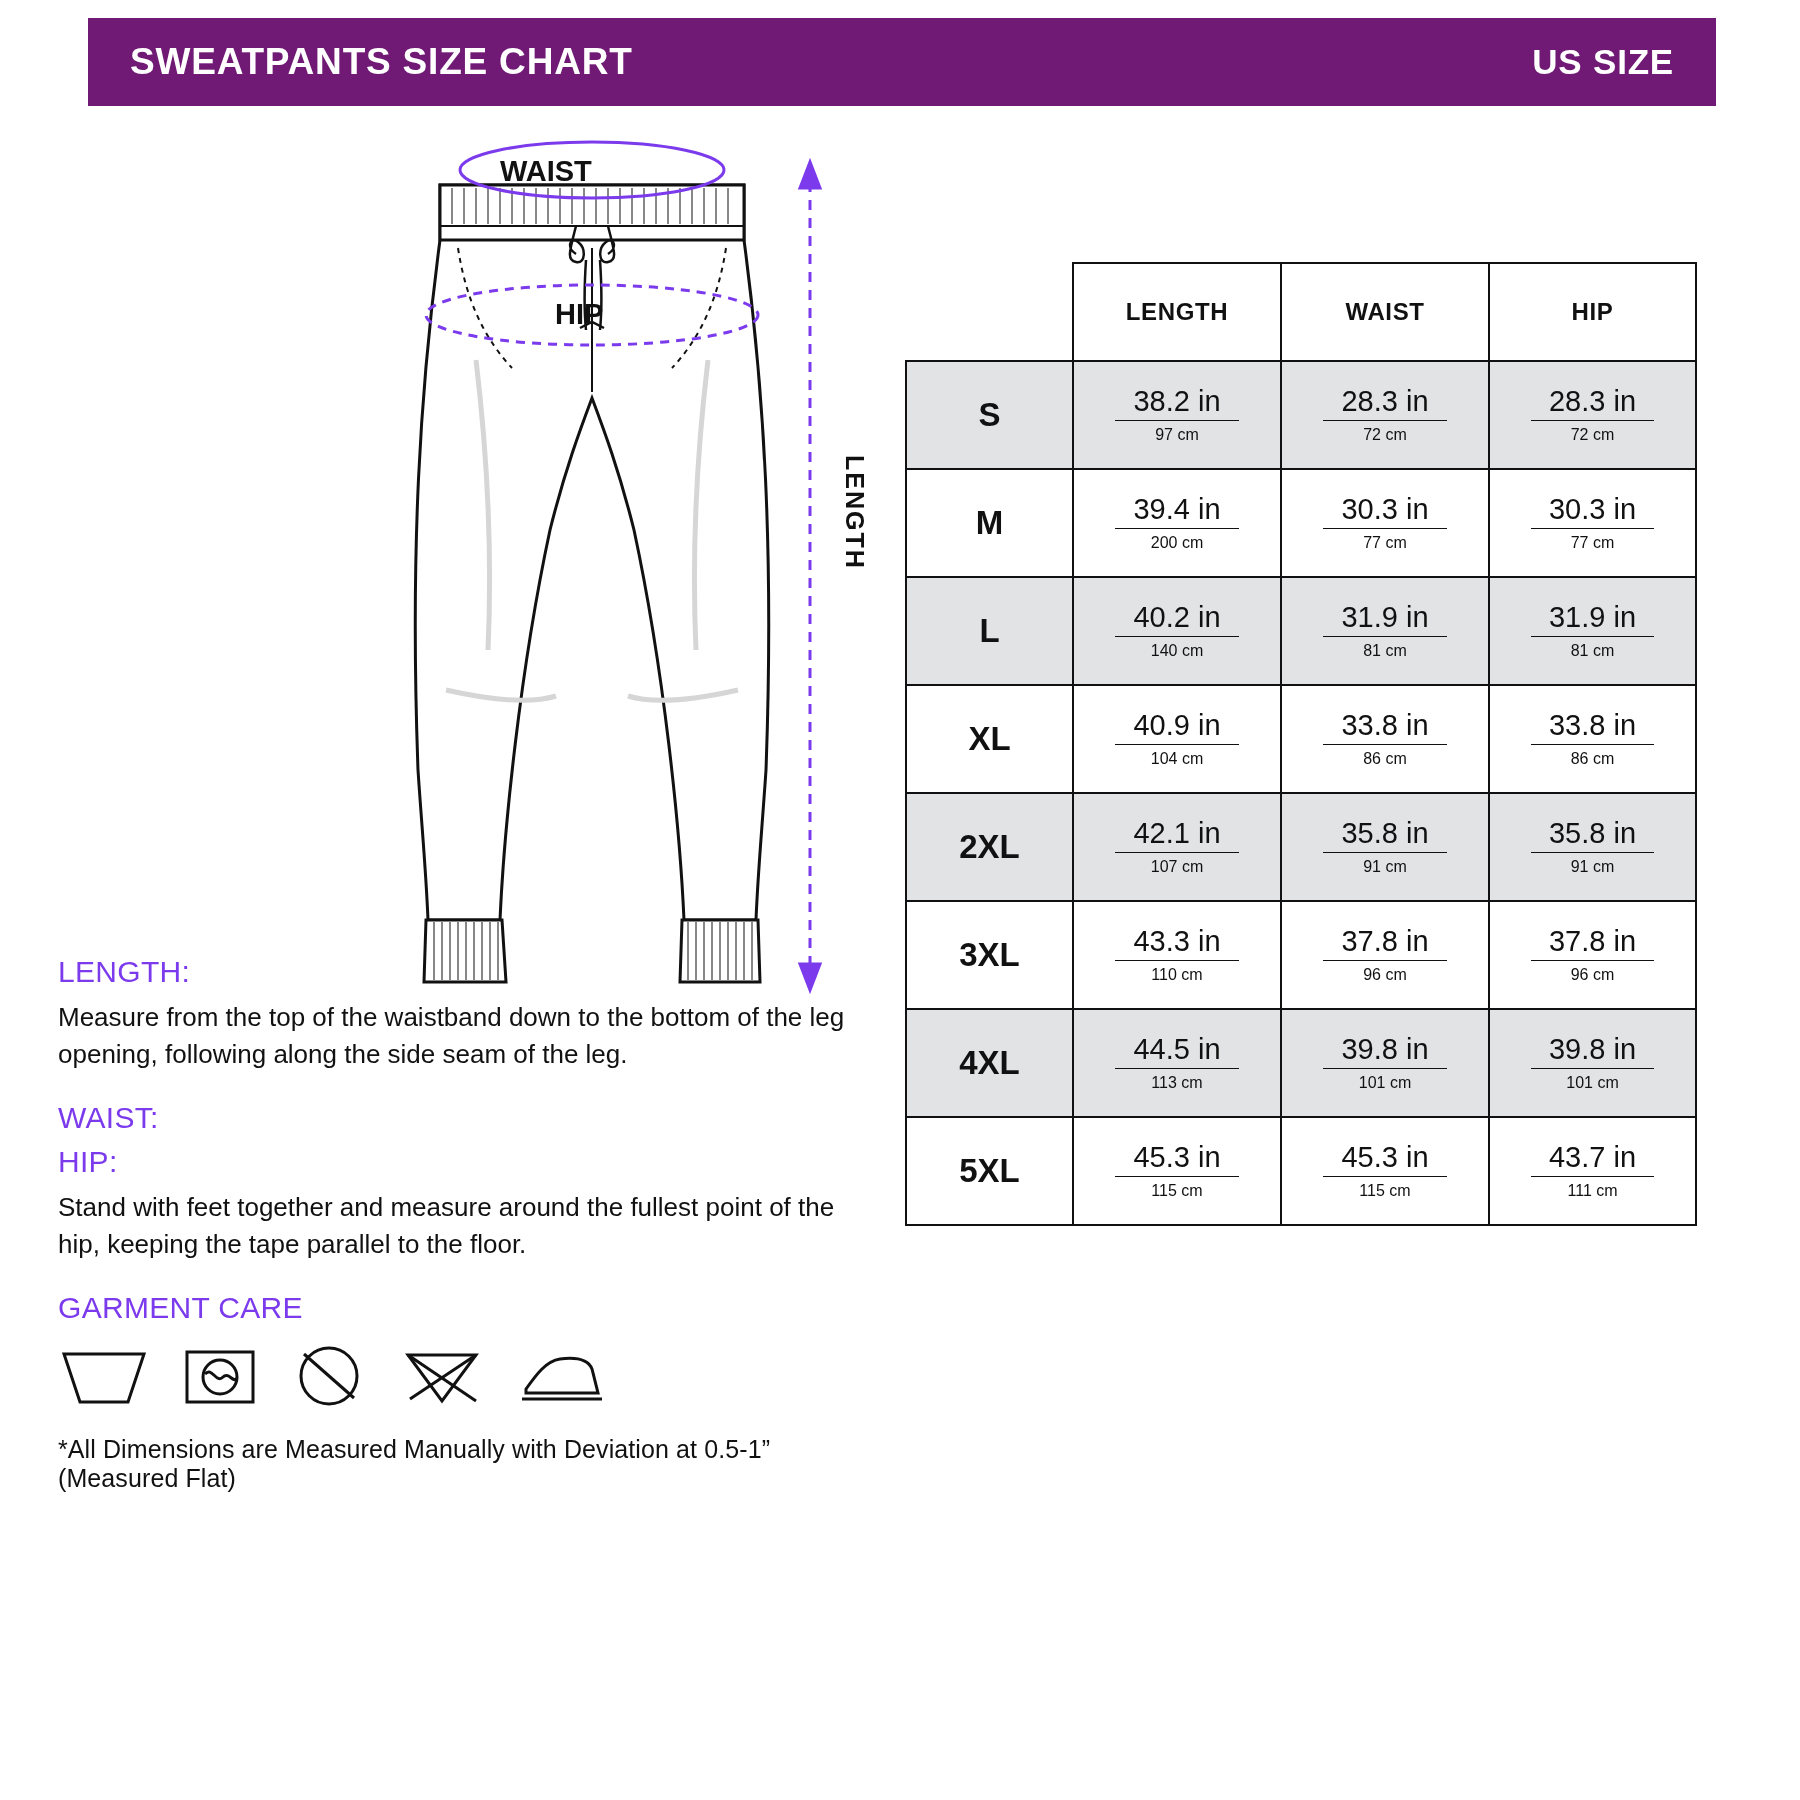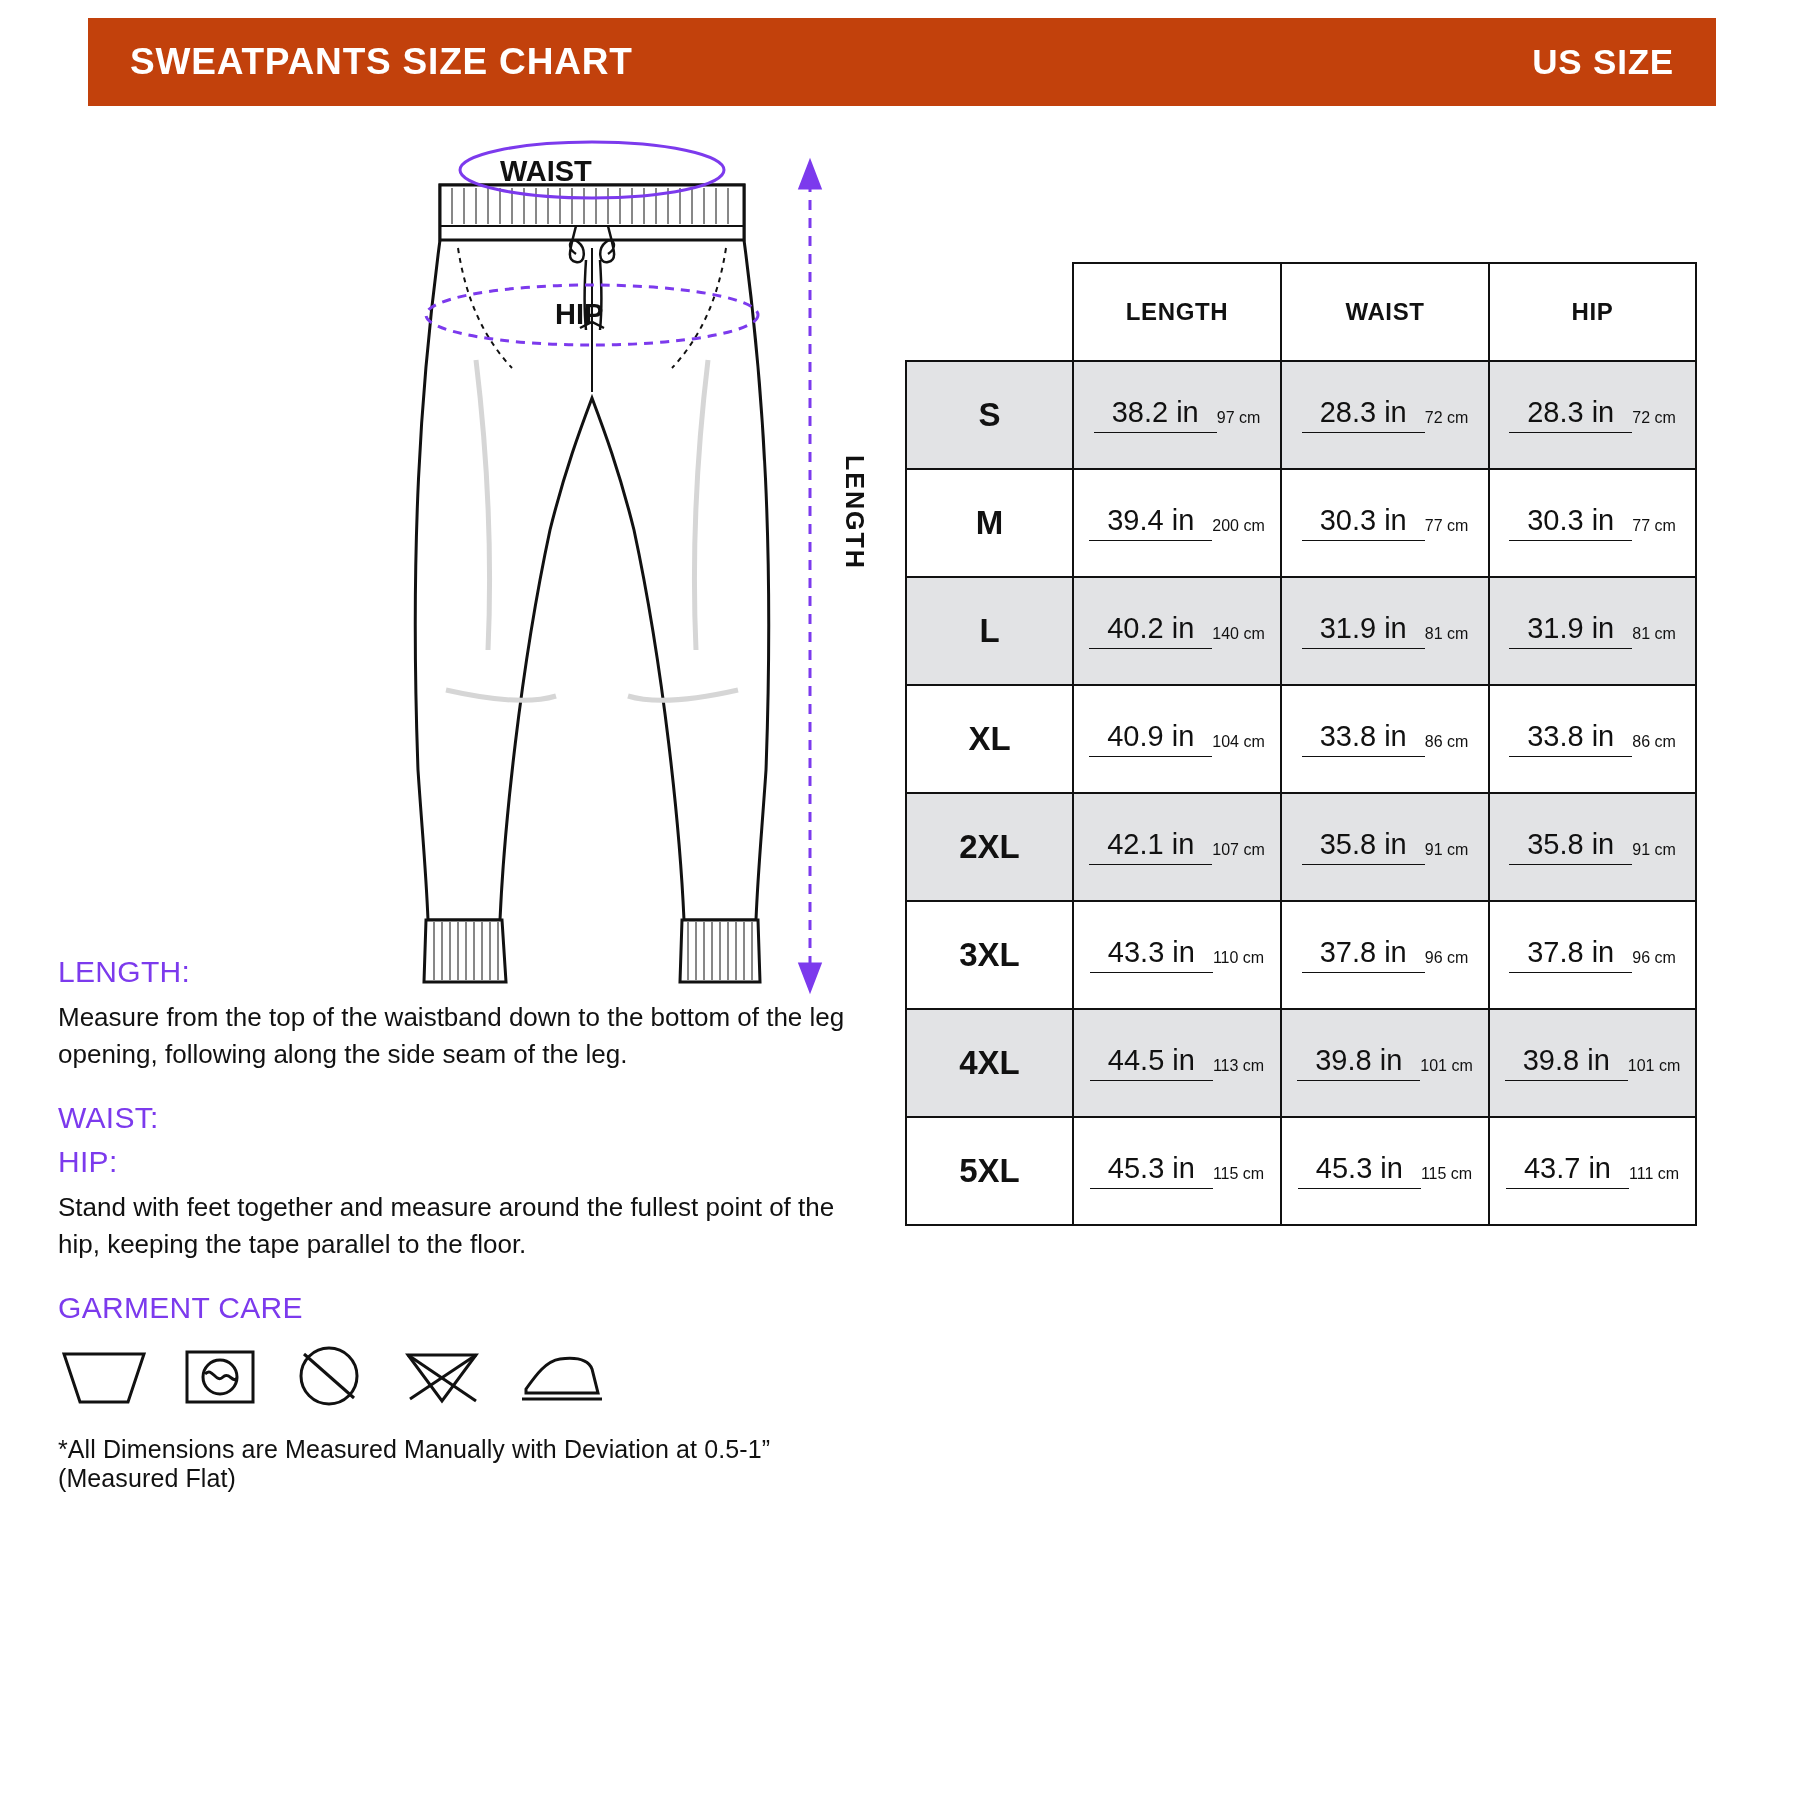--- a/index.html
+++ b/index.html
@@ -11,21 +11,21 @@
     color: #111111;
     overflow: hidden;
   }
   .page { position: relative; width: 1800px; height: 1800px; }
 
   
   .header {
     position: absolute;
     left: 88px; top: 18px;
     width: 1628px; height: 88px;
-    background: #c2410c;
+    background: #701a75;
     display: flex;
     align-items: center;
     justify-content: space-between;
     padding: 0 42px;
   }
   .header-title {
     color: #ffffff;
     font-size: 37px;
     font-weight: bold;
     letter-spacing: 0.8px;
@@ -126,21 +126,21 @@
   }
   table.size-table thead th.corner {
     border: none;
   }
   td.size-cell {
     font-size: 33px;
     font-weight: bold;
   }
   .meas {
     display: flex;
-    flex-direction: row;
+    flex-direction: column;
     align-items: center;
     justify-content: center;
     line-height: 1.05;
   }
   .meas .inch {
     font-size: 29px;
     font-weight: normal;
     padding: 0 18px 4px 18px;
     border-bottom: 1px solid #111111;
   }

